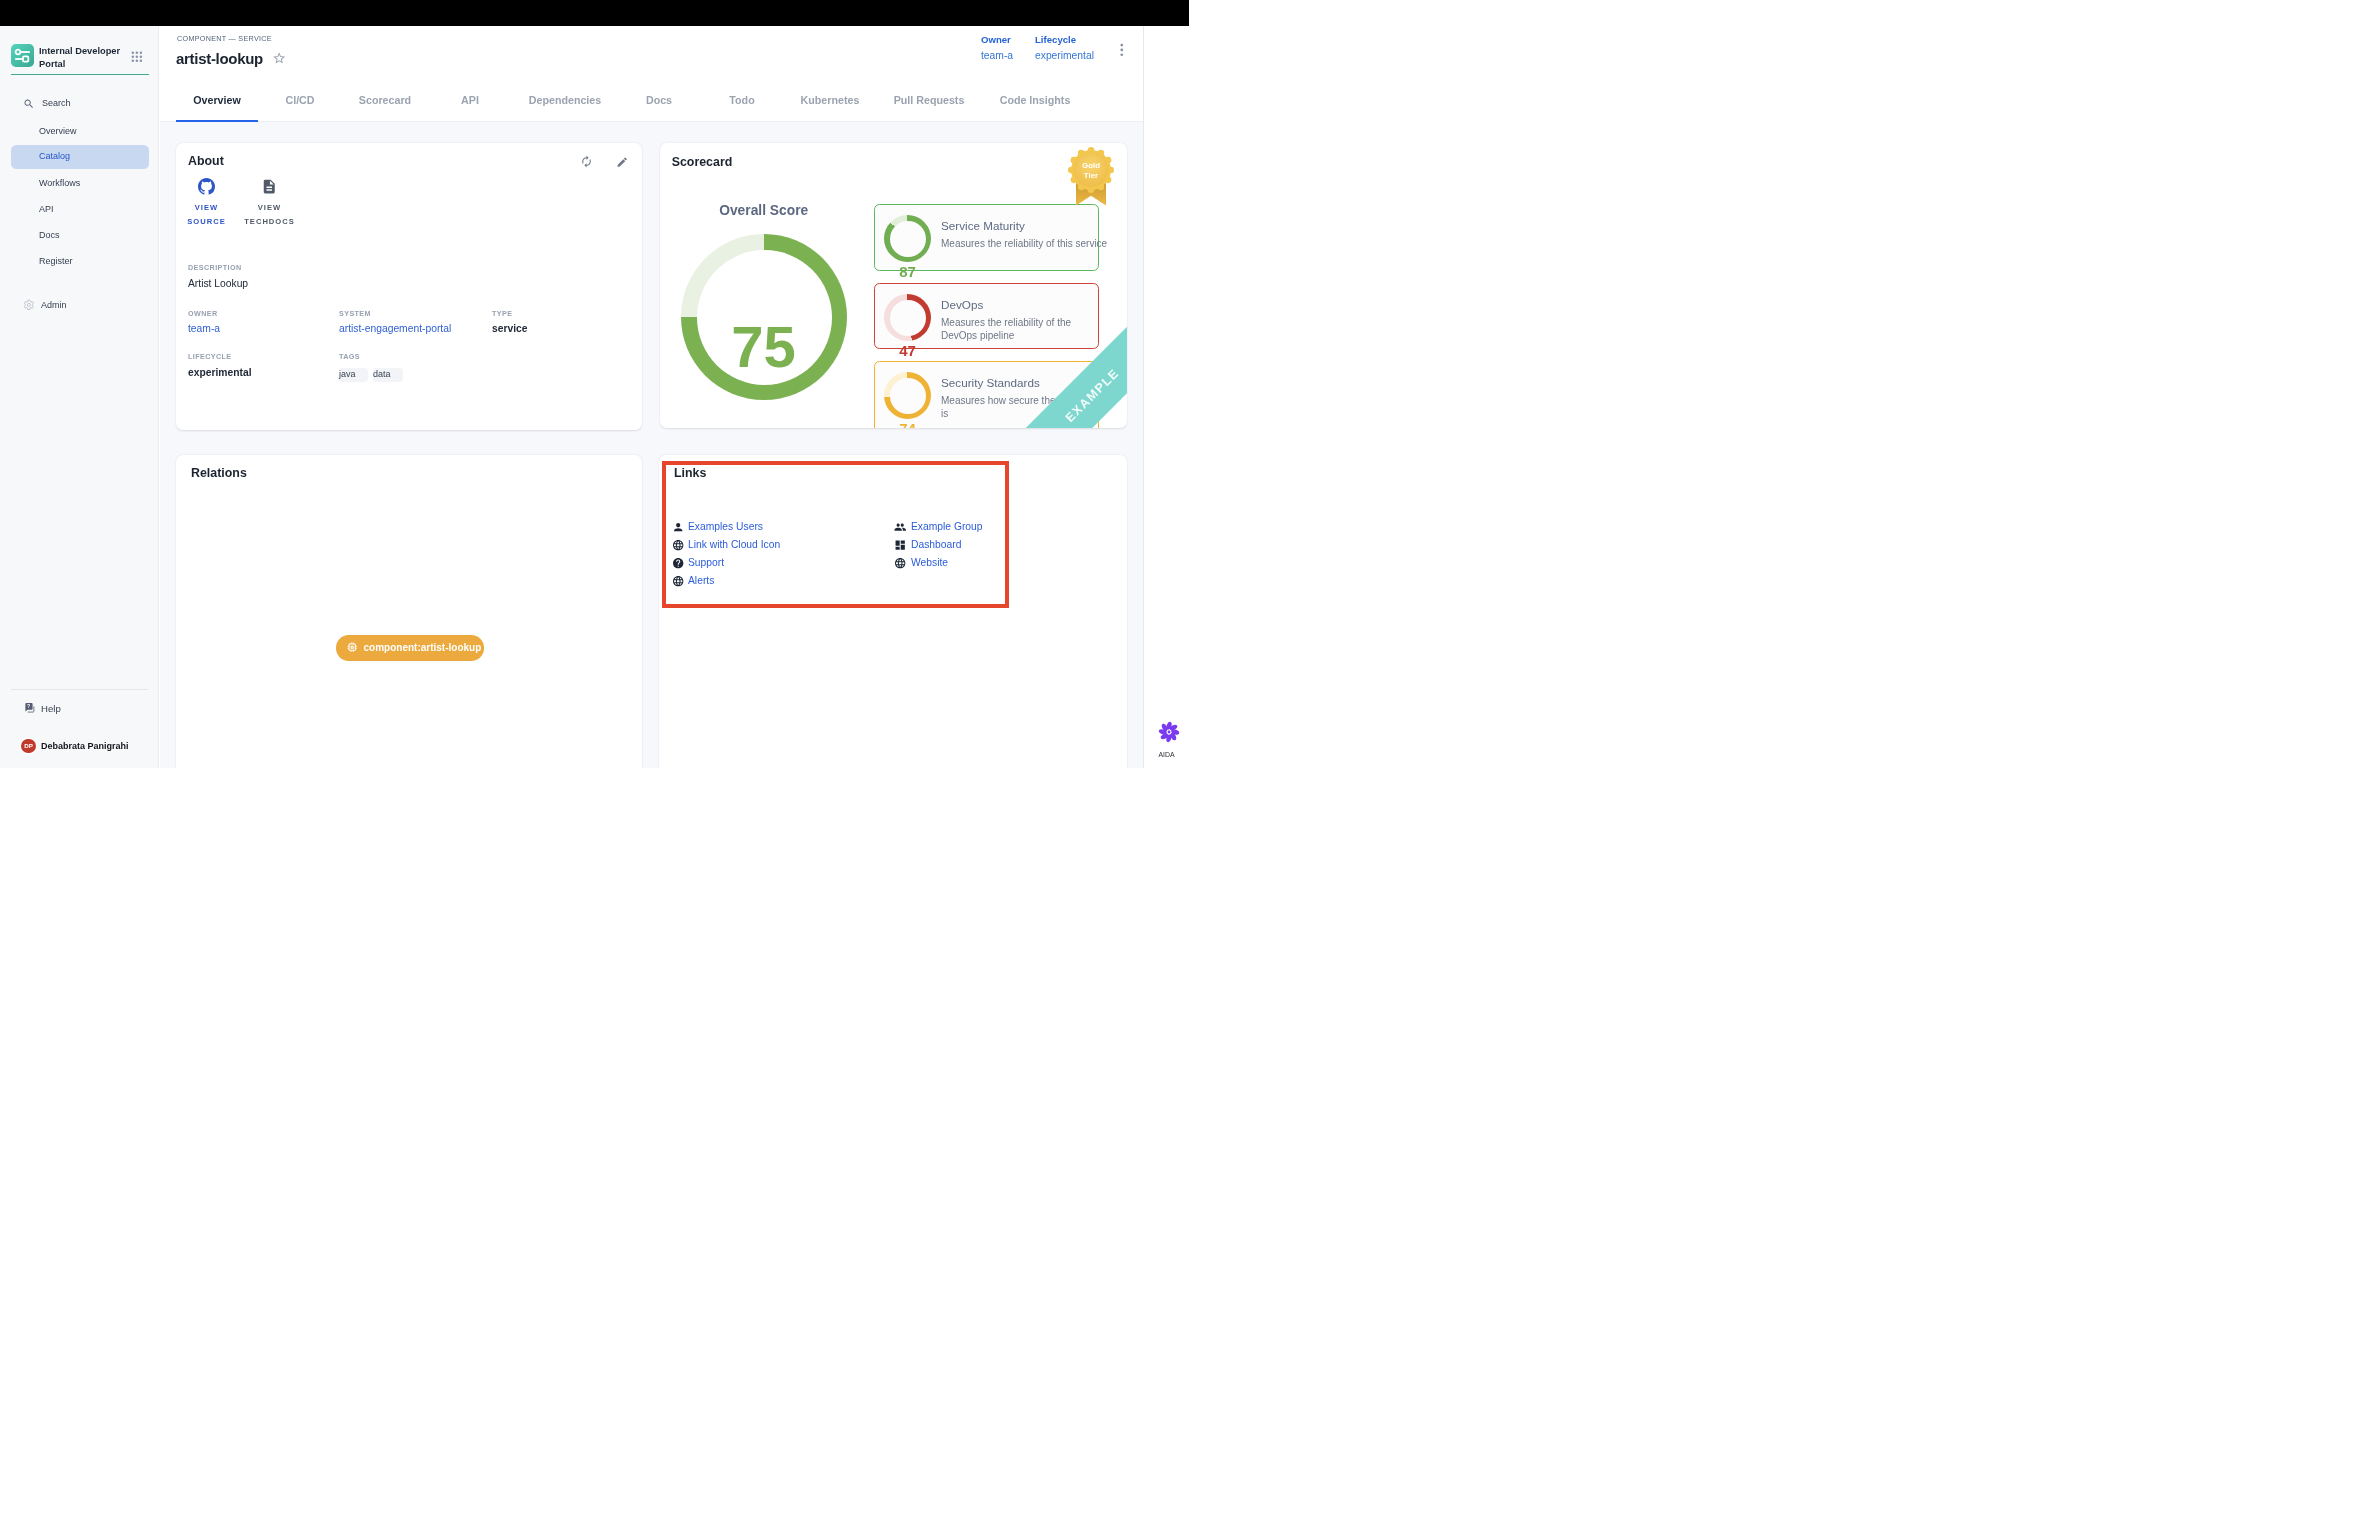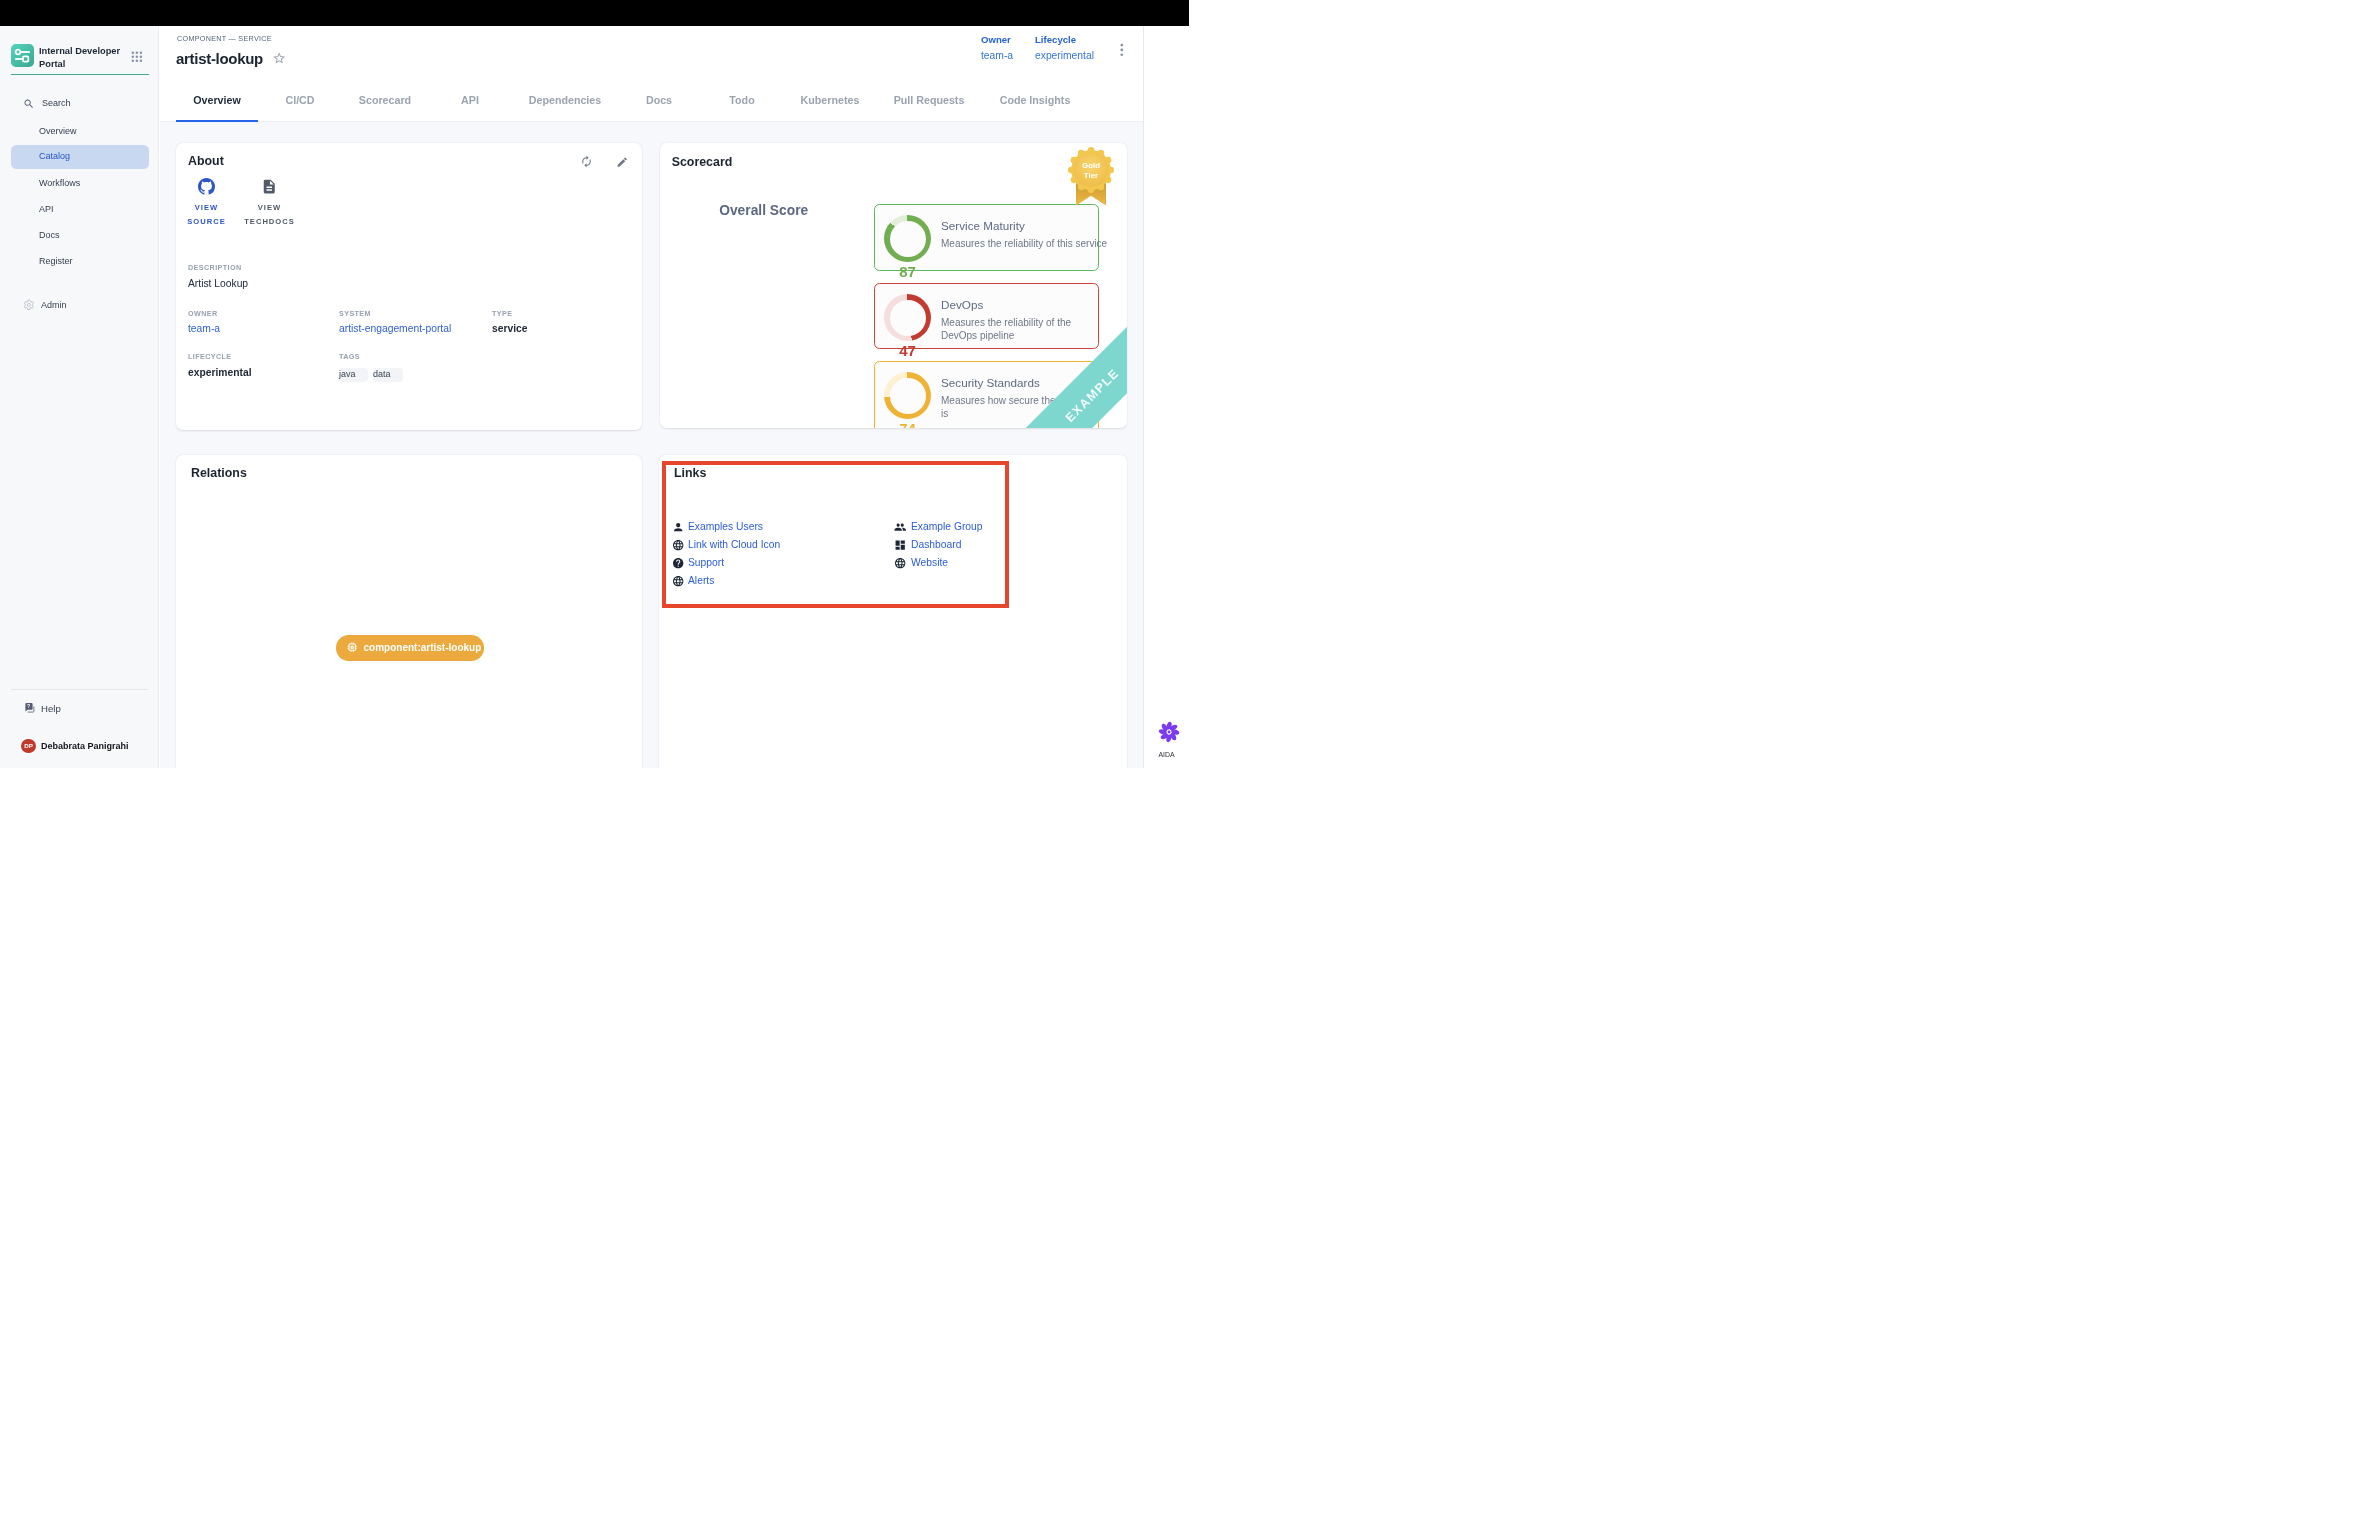--- a/index.html
+++ b/index.html
@@ -173,20 +173,24 @@
   <div class="flabel" style="left:188px; top:352px;">LIFECYCLE</div>
   <div class="fvalue" style="left:188px; top:367px; font-weight:bold;">experimental</div>
   <div class="flabel" style="left:339px; top:352px;">TAGS</div>
   <div class="chip" style="left:339px; top:368px; width:29px;">java</div>
   <div class="chip" style="left:373px; top:368px; width:30px;">data</div>
 
   <div class="card" id="scorecard" style="left:660px; top:143px; width:467px; height:285px; overflow:hidden;">
     <div style="position:absolute; left:11.7px; top:11.7px; font-size:12.4px; font-weight:bold; color:#1b2430;">Scorecard</div>
     <div style="position:absolute; left:0.7px; top:60px; width:206px; text-align:center; font-size:13.8px; font-weight:bold; color:#5b6880;">Overall Score</div>
 
+    <div class="donut" style="left:20.6px; top:91px; width:166px; height:166px; background:conic-gradient(#7cb152 0deg 270deg, #e9f1e3 270deg 360deg);">
+      <div class="hole" style="left:16px; top:16px; width:135px; height:135px;"></div>
+      <div class="dnum" style="top:52px; font-size:58px; line-height:1; color:#7cb152;">75</div>
+    </div>
 
     <div class="sbox" style="left:214px; top:61px; height:67px; border:1px solid #5cb85c;">
       <div class="donut" style="left:9px; top:10.3px; width:47px; height:47px; background:conic-gradient(#71ad51 0deg 313deg, #e1eed8 313deg 360deg);">
         <div class="hole" style="left:5.5px; top:5.5px; width:36px; height:36px; background:#fcfcfd;"></div>
         <div class="dnum" style="top:16.5px; font-size:15px; line-height:1; color:#71ad51;">87</div>
       </div>
       <div class="sboxtitle" style="top:13.8px;">Service Maturity</div>
       <div class="sboxdesc" style="top:32px; white-space:nowrap;">Measures the reliability of this service</div>
     </div>
 

